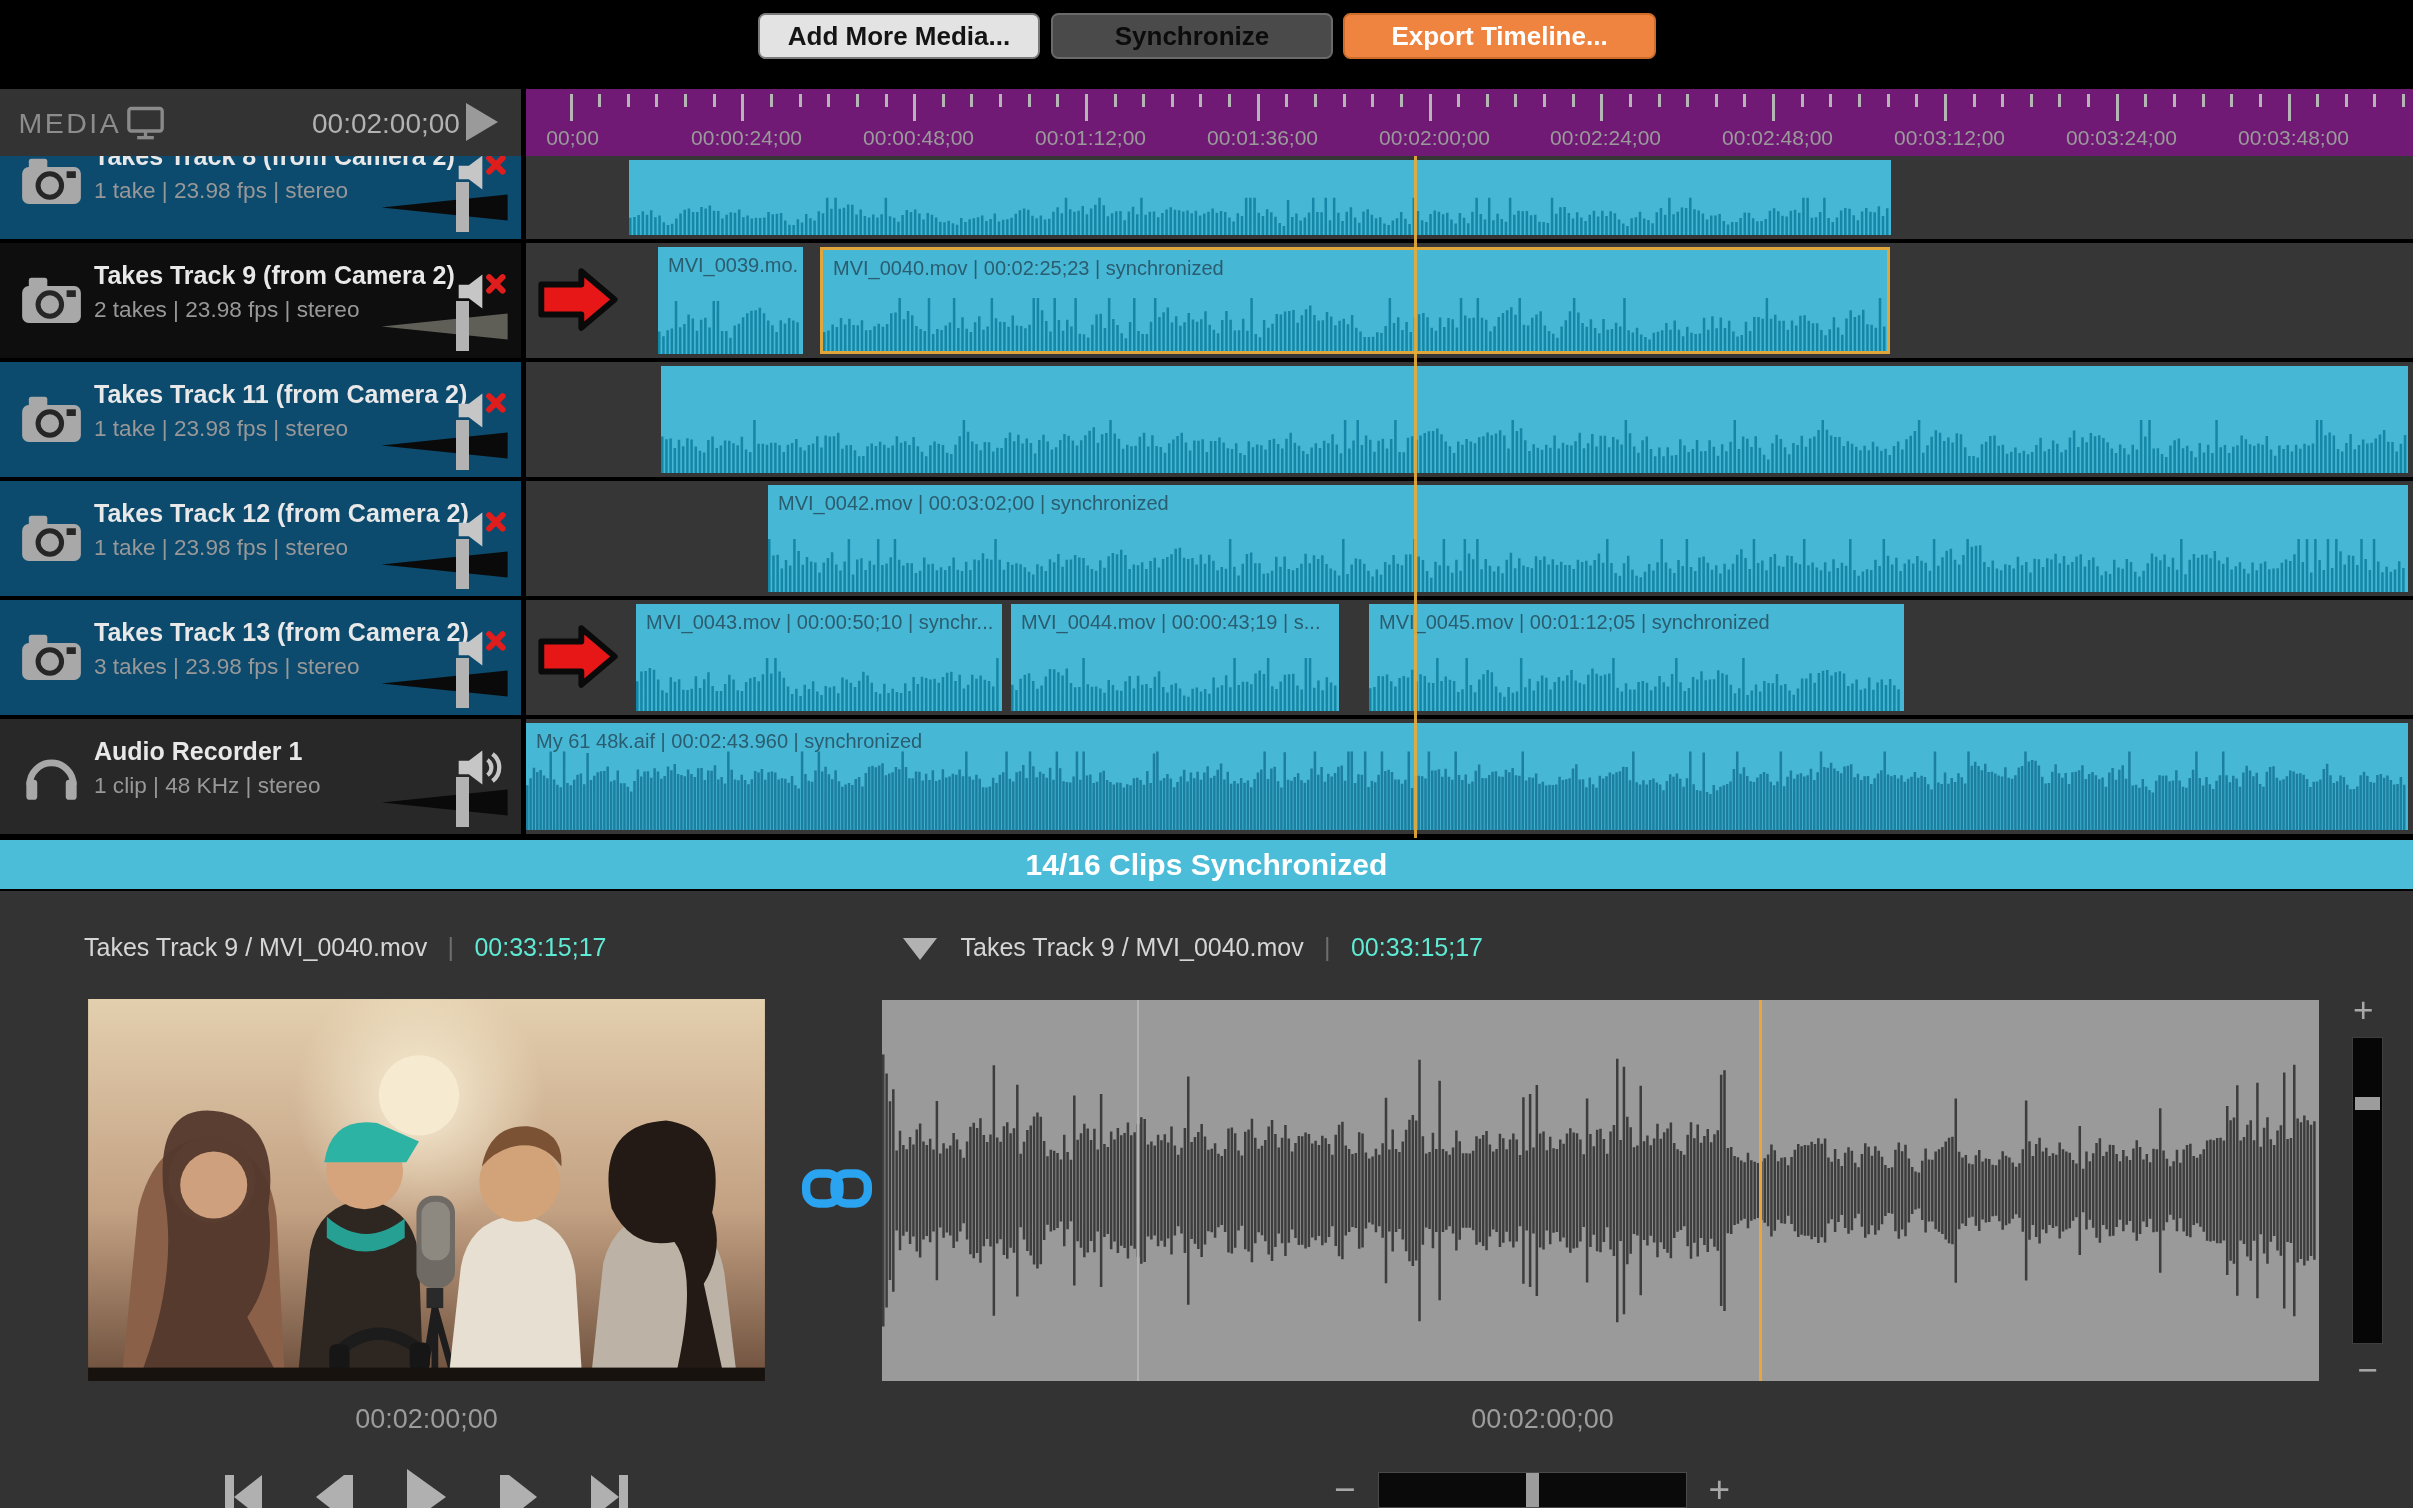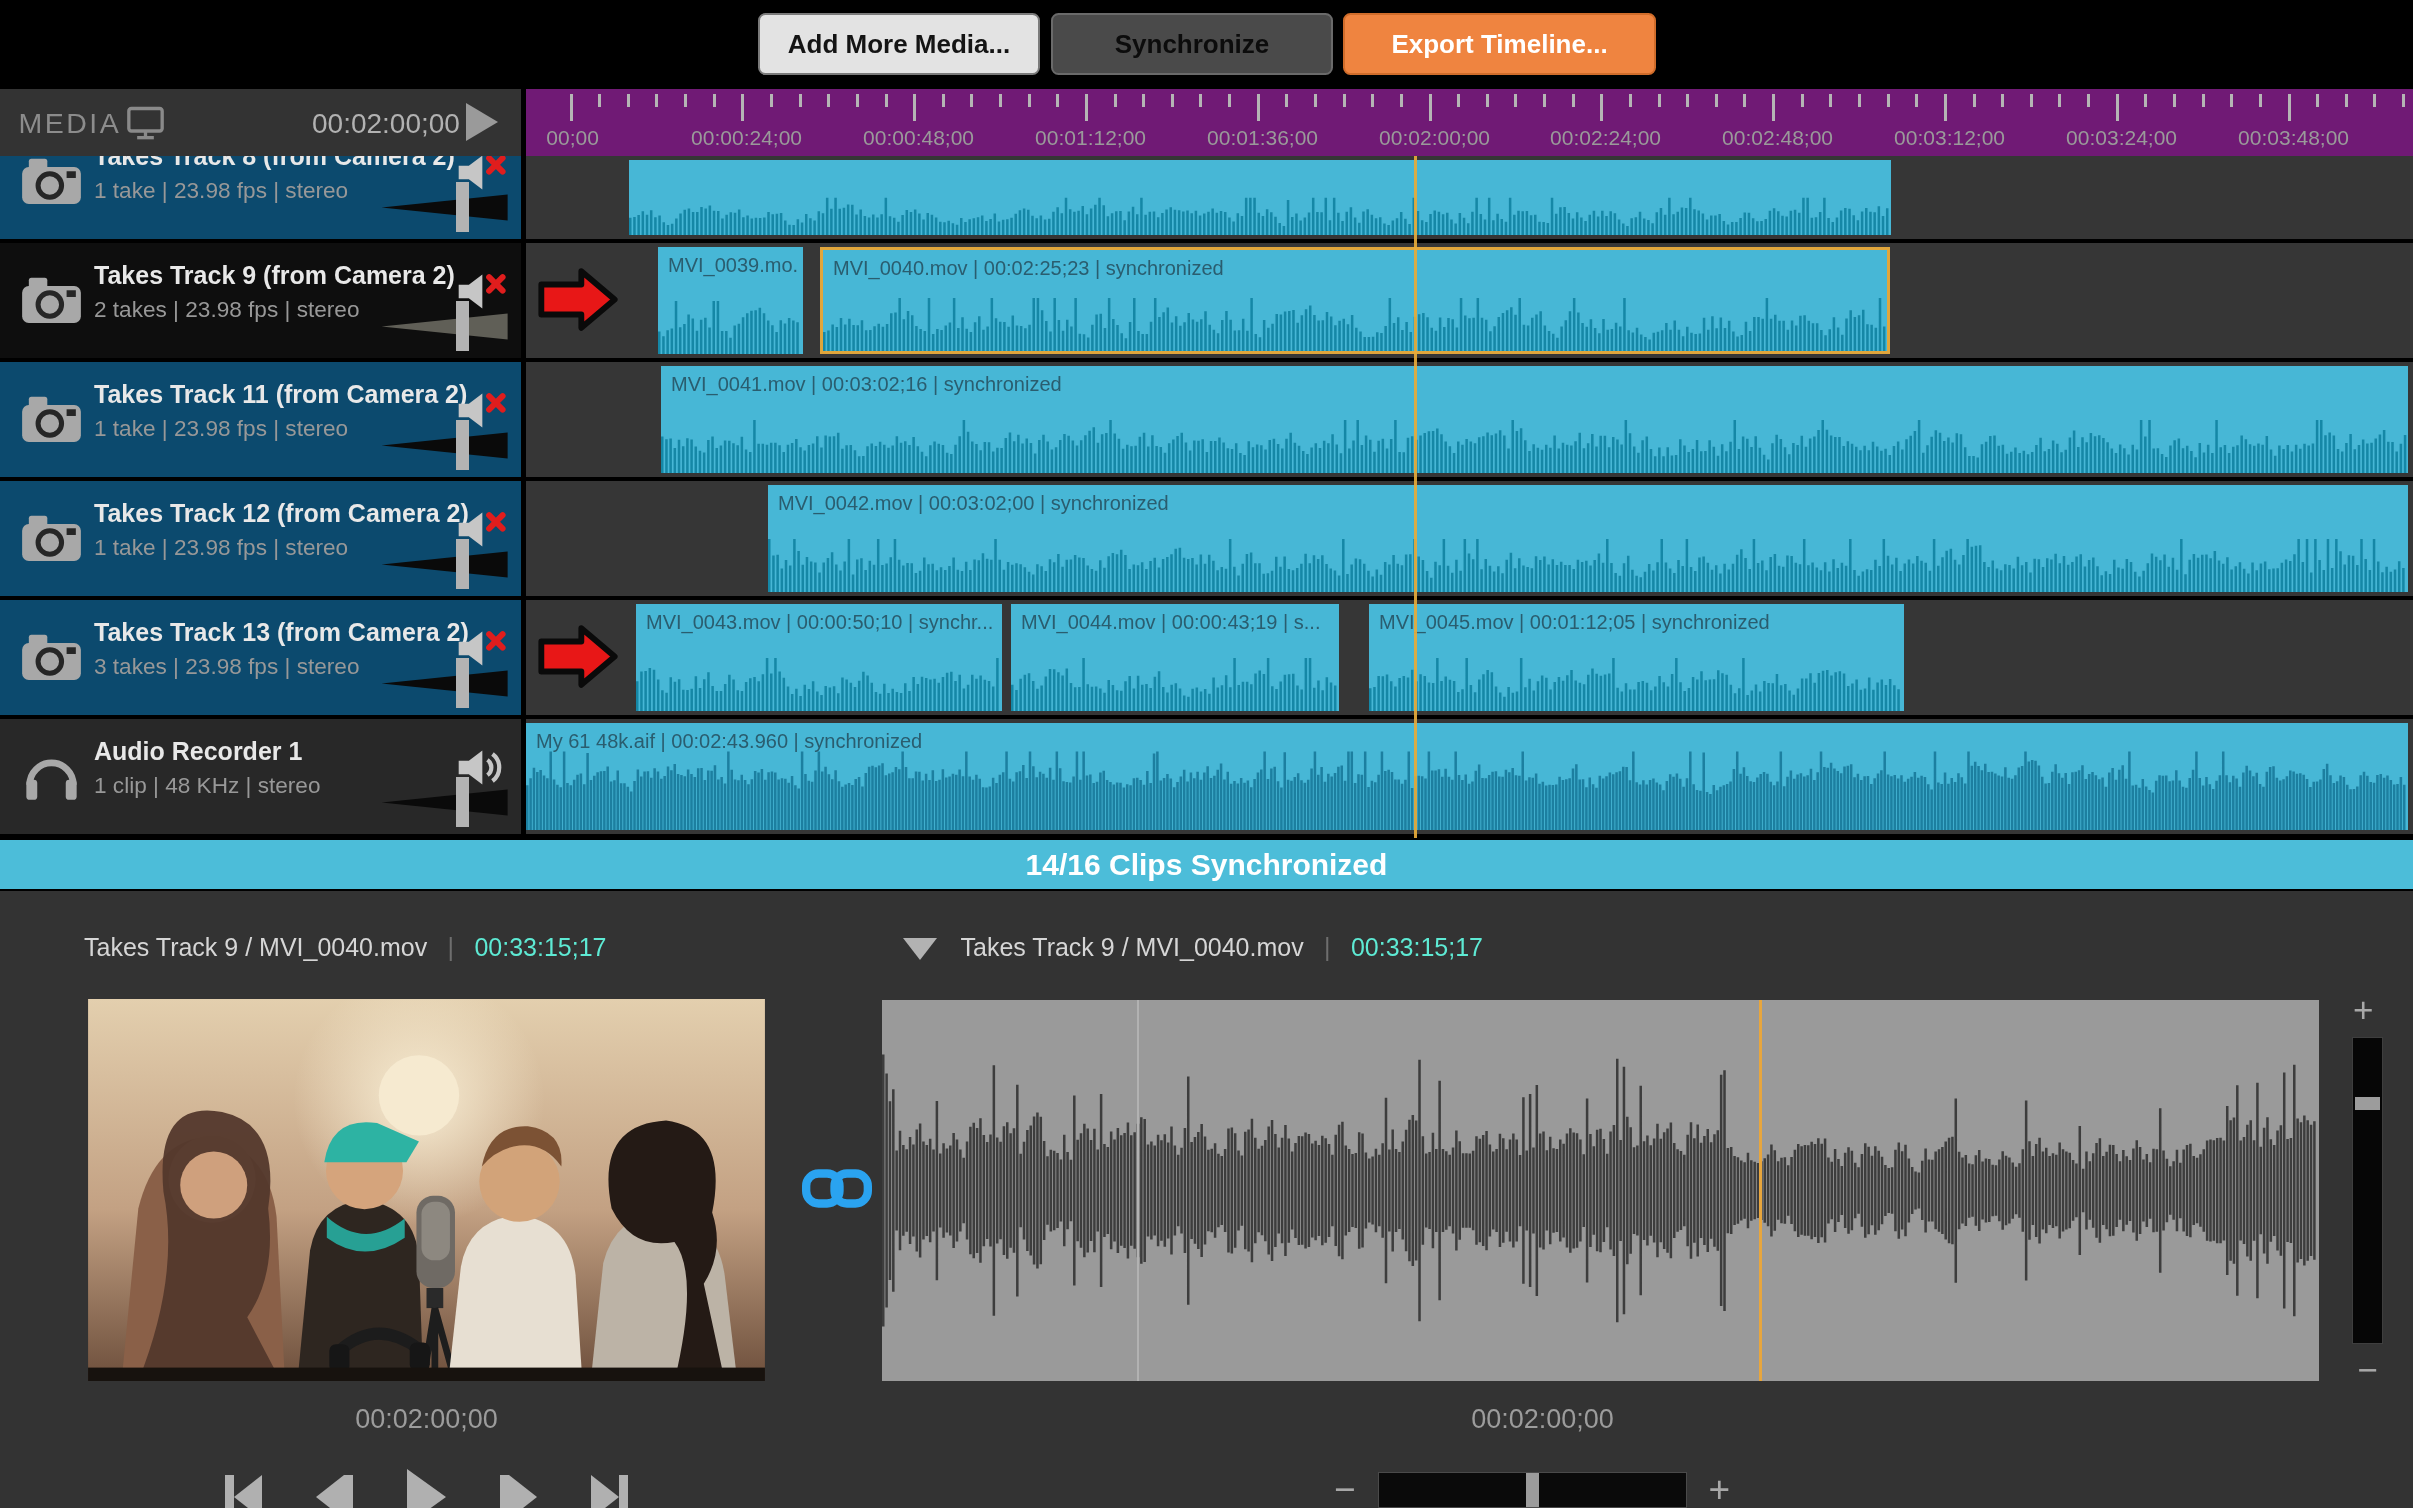--- a/index.html
+++ b/index.html
@@ -1,20 +1,20 @@
 <!DOCTYPE html>
 <html style="font-size:13.4px"><head>
 <meta charset="utf-8">
 <style>
   html,body{margin:0;padding:0;background:#000;}
   #app{position:relative;width:2413px;height:1508px;background:#000;overflow:hidden;
        font-family:"Liberation Sans",sans-serif;-webkit-font-smoothing:antialiased;}
   
   #topbar{position:absolute;top:0;left:0;width:2413px;height:89px;background:#000;}
-  .btn{position:absolute;top:13.4px;height:62px;border-radius:7.5px;display:flex;align-items:center;
+  .btn{position:absolute;top:13.4px;height:46px;border-radius:7.5px;display:flex;align-items:center;
        justify-content:center;font-size:26px;font-weight:bold;cursor:pointer;box-sizing:border-box;}
   #btn-add{left:758px;width:282px;background:#e3e3e3;color:#141414;border:2.5px solid #7a7a7a;}
   #btn-sync{left:1051px;width:282px;background:#4a4a4a;color:#0c0c0c;border:2.5px solid #6a6a6a;}
   #btn-export{left:1343px;width:313px;background:#ef8440;color:#fff;border:2.5px solid #d8genug;border:2.5px solid #d06c2a;}
   
   #headrow{position:absolute;top:89px;left:0;width:2413px;height:67px;display:flex;}
   #mediahead{position:relative;width:526px;flex:0 0 526px;background:#333;border-right:5px solid #000;box-sizing:border-box;}
   #media-label{position:absolute;left:18.4px;top:18.4px;font-size:28.5px;color:#8c8c8c;letter-spacing:2.5px;}
   #media-monitor{position:absolute;left:126px;top:17px;}
   #head-tc{position:absolute;left:312px;top:19px;font-size:28px;color:#b2b2b2;}
@@ -290,21 +290,20 @@
                   <path d="M38 6 L54 22 M54 6 L38 22" stroke="#e01d1d" stroke-width="7" stroke-linecap="round"></path>
                 </svg></span>
               <div class="fader">
                 <div class="wedge"></div>
                 <div class="fhandle"></div>
               </div>
             </div>
           </div>
           <div class="rcell">
             <div class="clip" style="left: 135px; width: 1747px;">
-              <div class="clabel">MVI_0041.mov | 00:03:02;16 | synchronized</div>
               <svg width="1747" height="54" viewBox="0 0 2085 64" preserveAspectRatio="none" style="position: absolute; bottom: 0px; left: 0px;">
                 <path d="M0 64V20.6h3V64zM5 64V23.9h3V64zM10 64V23.1h3V64zM15 64V34.3h3V64zM20 64V24.7h3V64zM25 64V32.2h3V64zM30 64V22.7h3V64zM35 64V24.2h3V64zM40 64V32.7h3V64zM45 64V37.6h3V64zM50 64V39.8h3V64zM55 64V24.8h3V64zM60 64V20.8h3V64zM65 64V34.4h3V64zM70 64V31.5h3V64zM75 64V25.4h3V64zM80 64V25.9h3V64zM85 64V28.7h3V64zM90 64V31.0h3V64zM95 64V21.0h3V64zM100 64V36.2h3V64zM105 64V39.2h3V64zM110 64V1.3h3V64zM115 64V29.4h3V64zM120 64V29.4h3V64zM125 64V30.5h3V64zM130 64V28.2h3V64zM135 64V28.1h3V64zM140 64V31.2h3V64zM145 64V39.1h3V64zM150 64V30.5h3V64zM155 64V28.3h3V64zM160 64V23.6h3V64zM165 64V33.6h3V64zM170 64V37.2h3V64zM175 64V30.8h3V64zM180 64V29.0h3V64zM185 64V20.3h3V64zM190 64V33.7h3V64zM195 64V19.6h3V64zM200 64V20.6h3V64zM205 64V20.4h3V64zM210 64V16.3h3V64zM215 64V35.2h3V64zM220 64V31.2h3V64zM225 64V30.8h3V64zM230 64V36.9h3V64zM235 64V44.0h3V64zM240 64V43.8h3V64zM245 64V32.4h3V64zM250 64V29.1h3V64zM255 64V32.0h3V64zM260 64V26.9h3V64zM265 64V30.5h3V64zM270 64V34.1h3V64zM275 64V31.3h3V64zM280 64V20.5h3V64zM285 64V28.0h3V64zM290 64V26.4h3V64zM295 64V30.9h3V64zM300 64V21.3h3V64zM305 64V32.4h3V64zM310 64V38.8h3V64zM315 64V44.0h3V64zM320 64V31.2h3V64zM325 64V26.6h3V64zM330 64V29.2h3V64zM335 64V30.9h3V64zM340 64V40.1h3V64zM345 64V41.4h3V64zM350 64V30.4h3V64zM355 64V20.4h3V64zM360 64V1.3h3V64zM365 64V15.0h3V64zM370 64V26.8h3V64zM375 64V29.6h3V64zM380 64V37.1h3V64zM385 64V27.2h3V64zM390 64V27.5h3V64zM395 64V38.5h3V64zM400 64V34.2h3V64zM405 64V34.5h3V64zM410 64V22.5h3V64zM415 64V16.0h3V64zM420 64V26.4h3V64zM425 64V18.6h3V64zM430 64V29.1h3V64zM435 64V23.1h3V64zM440 64V28.4h3V64zM445 64V40.9h3V64zM450 64V24.9h3V64zM455 64V18.8h3V64zM460 64V26.6h3V64zM465 64V36.1h3V64zM470 64V33.6h3V64zM475 64V24.8h3V64zM480 64V17.7h3V64zM485 64V19.9h3V64zM490 64V25.5h3V64zM495 64V31.4h3V64zM500 64V25.3h3V64zM505 64V19.4h3V64zM510 64V14.0h3V64zM515 64V9.8h3V64zM520 64V28.1h3V64zM525 64V18.2h3V64zM530 64V16.5h3V64zM535 64V1.3h3V64zM540 64V17.2h3V64zM545 64V23.5h3V64zM550 64V35.2h3V64zM555 64V30.4h3V64zM560 64V32.3h3V64zM565 64V31.7h3V64zM570 64V20.9h3V64zM575 64V16.2h3V64zM580 64V32.7h3V64zM585 64V19.4h3V64zM590 64V32.0h3V64zM595 64V33.2h3V64zM600 64V40.1h3V64zM605 64V28.6h3V64zM610 64V24.3h3V64zM615 64V20.2h3V64zM620 64V16.3h3V64zM625 64V27.8h3V64zM630 64V37.3h3V64zM635 64V25.4h3V64zM640 64V25.7h3V64zM645 64V24.1h3V64zM650 64V39.1h3V64zM655 64V26.1h3V64zM660 64V26.2h3V64zM665 64V21.8h3V64zM670 64V27.8h3V64zM675 64V34.7h3V64zM680 64V35.7h3V64zM685 64V28.7h3V64zM690 64V40.4h3V64zM695 64V42.8h3V64zM700 64V26.5h3V64zM705 64V33.6h3V64zM710 64V30.1h3V64zM715 64V31.2h3V64zM720 64V36.0h3V64zM725 64V25.0h3V64zM730 64V23.4h3V64zM735 64V29.6h3V64zM740 64V35.1h3V64zM745 64V23.3h3V64zM750 64V16.2h3V64zM755 64V28.1h3V64zM760 64V31.6h3V64zM765 64V37.8h3V64zM770 64V41.6h3V64zM775 64V33.7h3V64zM780 64V28.7h3V64zM785 64V34.4h3V64zM790 64V25.8h3V64zM795 64V28.8h3V64zM800 64V18.2h3V64zM805 64V30.1h3V64zM810 64V40.7h3V64zM815 64V1.3h3V64zM820 64V35.0h3V64zM825 64V25.4h3V64zM830 64V1.3h3V64zM835 64V30.7h3V64zM840 64V19.7h3V64zM845 64V24.5h3V64zM850 64V38.8h3V64zM855 64V25.9h3V64zM860 64V23.3h3V64zM865 64V35.0h3V64zM870 64V23.6h3V64zM875 64V1.3h3V64zM880 64V39.1h3V64zM885 64V39.3h3V64zM890 64V22.3h3V64zM895 64V20.4h3V64zM900 64V24.5h3V64zM905 64V19.6h3V64zM910 64V16.5h3V64zM915 64V14.5h3V64zM920 64V14.1h3V64zM925 64V11.4h3V64zM930 64V18.1h3V64zM935 64V26.7h3V64zM940 64V32.2h3V64zM945 64V40.3h3V64zM950 64V26.6h3V64zM955 64V30.4h3V64zM960 64V23.8h3V64zM965 64V26.8h3V64zM970 64V28.8h3V64zM975 64V21.5h3V64zM980 64V20.5h3V64zM985 64V16.0h3V64zM990 64V19.3h3V64zM995 64V17.2h3V64zM1000 64V13.2h3V64zM1005 64V19.6h3V64zM1010 64V34.9h3V64zM1015 64V1.3h3V64zM1020 64V14.3h3V64zM1025 64V11.1h3V64zM1030 64V25.1h3V64zM1035 64V37.9h3V64zM1040 64V29.8h3V64zM1045 64V34.0h3V64zM1050 64V36.4h3V64zM1055 64V30.6h3V64zM1060 64V34.2h3V64zM1065 64V19.7h3V64zM1070 64V35.1h3V64zM1075 64V28.1h3V64zM1080 64V30.6h3V64zM1085 64V31.4h3V64zM1090 64V26.5h3V64zM1095 64V16.2h3V64zM1100 64V34.8h3V64zM1105 64V28.6h3V64zM1110 64V17.8h3V64zM1115 64V32.5h3V64zM1120 64V19.9h3V64zM1125 64V19.8h3V64zM1130 64V33.4h3V64zM1135 64V21.2h3V64zM1140 64V24.2h3V64zM1145 64V30.2h3V64zM1150 64V1.3h3V64zM1155 64V16.9h3V64zM1160 64V32.5h3V64zM1165 64V39.9h3V64zM1170 64V25.2h3V64zM1175 64V20.6h3V64zM1180 64V35.6h3V64zM1185 64V44.1h3V64zM1190 64V33.7h3V64zM1195 64V44.0h3V64zM1200 64V33.6h3V64zM1205 64V43.4h3V64zM1210 64V42.6h3V64zM1215 64V23.9h3V64zM1220 64V31.5h3V64zM1225 64V39.0h3V64zM1230 64V35.6h3V64zM1235 64V25.0h3V64zM1240 64V38.3h3V64zM1245 64V37.9h3V64zM1250 64V25.2h3V64zM1255 64V32.8h3V64zM1260 64V43.5h3V64zM1265 64V30.0h3V64zM1270 64V38.2h3V64zM1275 64V27.1h3V64zM1280 64V1.3h3V64zM1285 64V35.7h3V64zM1290 64V20.8h3V64zM1295 64V23.3h3V64zM1300 64V33.2h3V64zM1305 64V20.4h3V64zM1310 64V34.1h3V64zM1315 64V42.3h3V64zM1320 64V48.1h3V64zM1325 64V28.7h3V64zM1330 64V18.6h3V64zM1335 64V23.6h3V64zM1340 64V33.5h3V64zM1345 64V41.8h3V64zM1350 64V28.4h3V64zM1355 64V30.9h3V64zM1360 64V19.9h3V64zM1365 64V33.0h3V64zM1370 64V23.0h3V64zM1375 64V20.6h3V64zM1380 64V13.0h3V64zM1385 64V1.3h3V64zM1390 64V12.6h3V64zM1395 64V19.6h3V64zM1400 64V21.4h3V64zM1405 64V21.4h3V64zM1410 64V31.9h3V64zM1415 64V26.3h3V64zM1420 64V29.2h3V64zM1425 64V32.8h3V64zM1430 64V36.9h3V64zM1435 64V31.7h3V64zM1440 64V36.9h3V64zM1445 64V27.1h3V64zM1450 64V32.5h3V64zM1455 64V37.6h3V64zM1460 64V35.2h3V64zM1465 64V42.6h3V64zM1470 64V32.1h3V64zM1475 64V26.6h3V64zM1480 64V36.2h3V64zM1485 64V24.1h3V64zM1490 64V19.8h3V64zM1495 64V14.3h3V64zM1500 64V1.3h3V64zM1505 64V39.9h3V64zM1510 64V31.1h3V64zM1515 64V21.0h3V64zM1520 64V13.2h3V64zM1525 64V16.3h3V64zM1530 64V26.2h3V64zM1535 64V21.9h3V64zM1540 64V27.8h3V64zM1545 64V17.0h3V64zM1550 64V18.2h3V64zM1555 64V33.4h3V64zM1560 64V43.9h3V64zM1565 64V43.8h3V64zM1570 64V45.5h3V64zM1575 64V29.9h3V64zM1580 64V27.0h3V64zM1585 64V20.0h3V64zM1590 64V19.5h3V64zM1595 64V31.7h3V64zM1600 64V30.4h3V64zM1605 64V41.2h3V64zM1610 64V38.7h3V64zM1615 64V33.9h3V64zM1620 64V40.3h3V64zM1625 64V37.5h3V64zM1630 64V41.8h3V64zM1635 64V39.0h3V64zM1640 64V30.8h3V64zM1645 64V22.3h3V64zM1650 64V38.1h3V64zM1655 64V35.5h3V64zM1660 64V25.4h3V64zM1665 64V29.3h3V64zM1670 64V39.4h3V64zM1675 64V36.5h3V64zM1680 64V22.0h3V64zM1685 64V13.7h3V64zM1690 64V33.2h3V64zM1695 64V21.6h3V64zM1700 64V27.7h3V64zM1705 64V16.6h3V64zM1710 64V20.3h3V64zM1715 64V19.4h3V64zM1720 64V22.4h3V64zM1725 64V27.6h3V64zM1730 64V35.0h3V64zM1735 64V40.3h3V64zM1740 64V30.2h3V64zM1745 64V34.6h3V64zM1750 64V42.2h3V64zM1755 64V30.5h3V64zM1760 64V36.0h3V64zM1765 64V1.3h3V64zM1770 64V20.6h3V64zM1775 64V1.3h3V64zM1780 64V35.0h3V64zM1785 64V34.7h3V64zM1790 64V41.4h3V64zM1795 64V44.9h3V64zM1800 64V31.4h3V64zM1805 64V25.1h3V64zM1810 64V23.1h3V64zM1815 64V34.7h3V64zM1820 64V31.8h3V64zM1825 64V38.0h3V64zM1830 64V45.4h3V64zM1835 64V28.5h3V64zM1840 64V39.8h3V64zM1845 64V30.5h3V64zM1850 64V40.4h3V64zM1855 64V1.3h3V64zM1860 64V33.5h3V64zM1865 64V30.9h3V64zM1870 64V40.3h3V64zM1875 64V33.0h3V64zM1880 64V31.0h3V64zM1885 64V19.6h3V64zM1890 64V24.0h3V64zM1895 64V30.0h3V64zM1900 64V31.8h3V64zM1905 64V29.0h3V64zM1910 64V30.5h3V64zM1915 64V20.0h3V64zM1920 64V36.2h3V64zM1925 64V43.5h3V64zM1930 64V31.4h3V64zM1935 64V35.7h3V64zM1940 64V30.7h3V64zM1945 64V38.4h3V64zM1950 64V30.5h3V64zM1955 64V35.2h3V64zM1960 64V29.3h3V64zM1965 64V31.3h3V64zM1970 64V29.0h3V64zM1975 64V1.3h3V64zM1980 64V1.3h3V64zM1985 64V19.2h3V64zM1990 64V16.0h3V64zM1995 64V19.5h3V64zM2000 64V35.7h3V64zM2005 64V38.5h3V64zM2010 64V28.5h3V64zM2015 64V17.7h3V64zM2020 64V35.8h3V64zM2025 64V30.7h3V64zM2030 64V24.3h3V64zM2035 64V28.9h3V64zM2040 64V28.2h3V64zM2045 64V23.2h3V64zM2050 64V18.4h3V64zM2055 64V13.1h3V64zM2060 64V27.1h3V64zM2065 64V27.3h3V64zM2070 64V38.4h3V64zM2075 64V29.3h3V64zM2080 64V18.9h3V64z" fill="#1587a6"></path>
               </svg>
             </div>
           </div>
         </div>
       </div>
       <div class="row" style="height: 115px;">
         <div class="cells">
           <div class="lcell">

